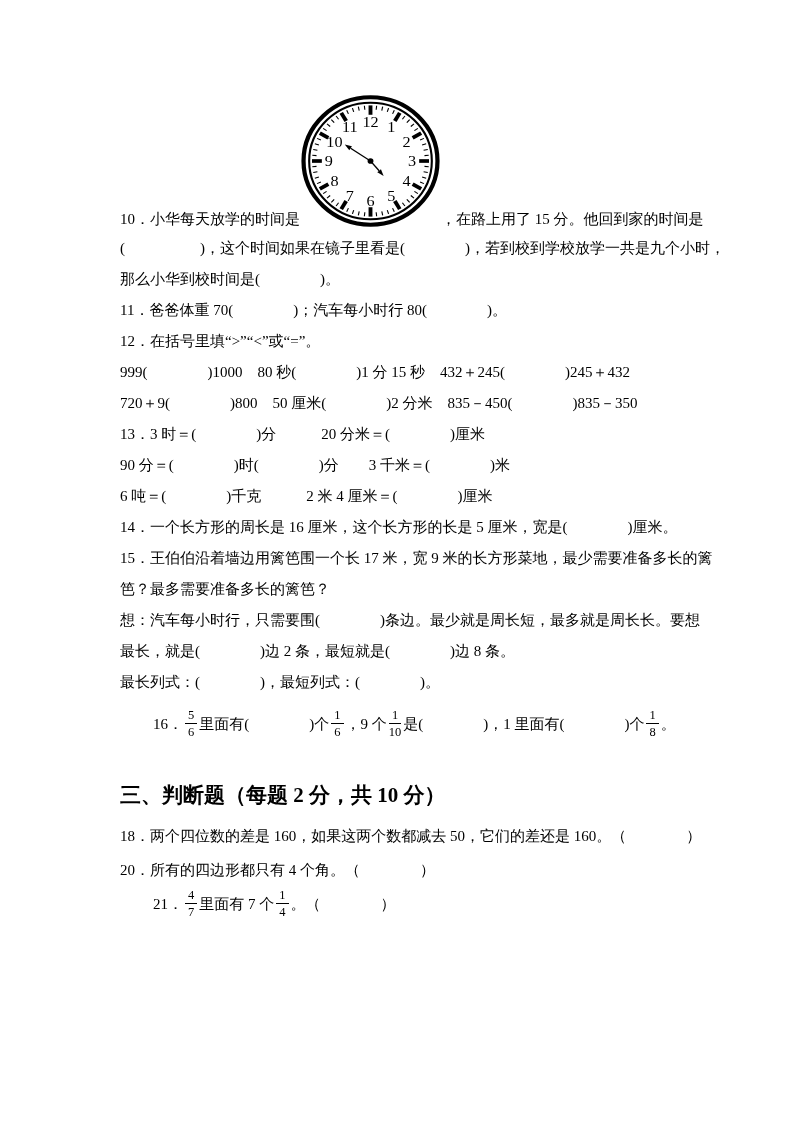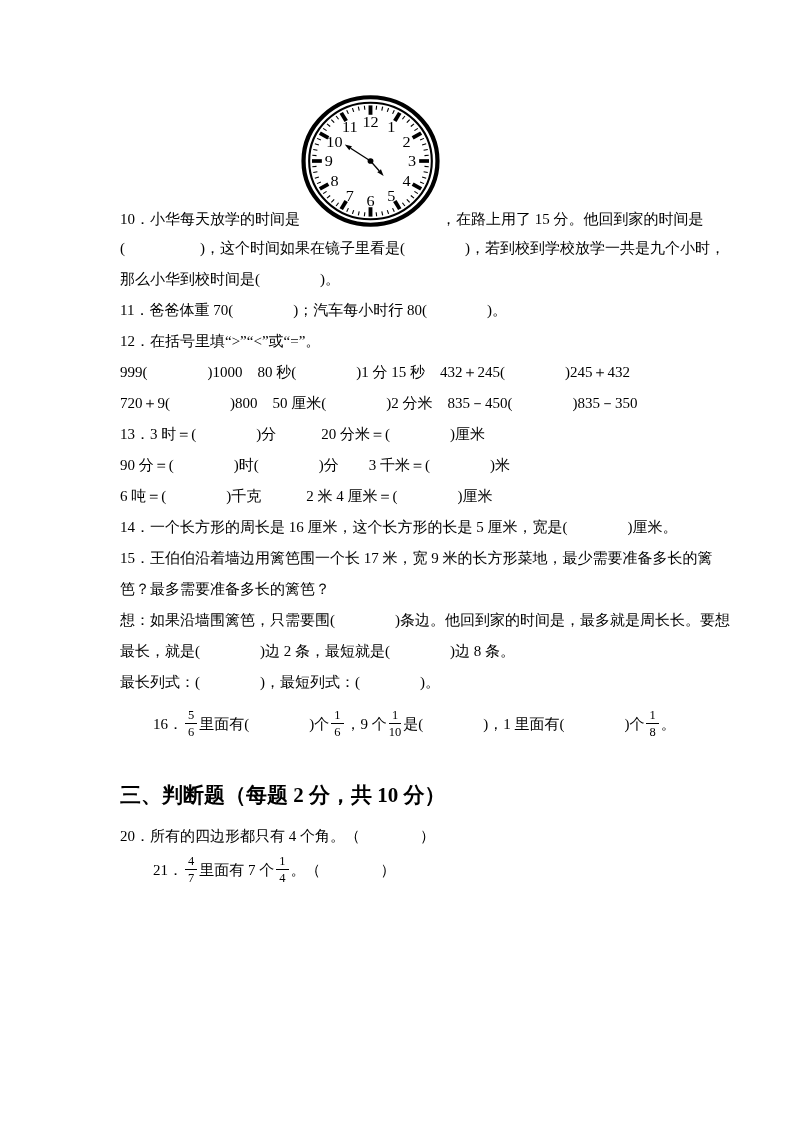--- a/index.html
+++ b/index.html
@@ -118,22 +118,23 @@
         <p class="line"><span>11．爸爸体重 70(　　　　)；汽车每小时行 80(　　　　)。</span></p>
         <p class="line"><span>12．在括号里填“&gt;”“&lt;”或“=”。</span></p>
         <p class="line"><span>999(　　　　)1000　80 秒(　　　　)1 分 15 秒　432＋245(　　　　)245＋432</span></p>
         <p class="line"><span>720＋9(　　　　)800　50 厘米(　　　　)2 分米　835－450(　　　　)835－350</span></p>
         <p class="line"><span>13．3 时＝(　　　　)分　　　20 分米＝(　　　　)厘米</span></p>
         <p class="line"><span>90 分＝(　　　　)时(　　　　)分　　3 千米＝(　　　　)米</span></p>
         <p class="line"><span>6 吨＝(　　　　)千克　　　2 米 4 厘米＝(　　　　)厘米</span></p>
         <p class="line"><span>14．一个长方形的周长是 16 厘米，这个长方形的长是 5 厘米，宽是(　　　　)厘米。</span></p>
         <p class="line"><span>15．王伯伯沿着墙边用篱笆围一个长 17 米，宽 9 米的长方形菜地，最少需要准备多长的篱</span></p>
         <p class="line"><span>笆？最多需要准备多长的篱笆？</span></p>
-        <p class="line"><span>想：如果沿墙围篱笆，只需要围(　　　　)条边。他回到家的时间是，最多就是周长长。要想</span></p>
+        <p class="line"><span>想：汽车每小时行，只需要围(　　　　)条边。最少就是周长短，最多就是周长长。要想</span></p>
         <p class="line"><span>最长，就是(　　　　)边 2 条，最短就是(　　　　)边 8 条。</span></p>
         <p class="line"><span>最长列式：(　　　　)，最短列式：(　　　　)。</span></p>
         <p class="line tall"><span>16．</span><span class="frac"><span class="fn">5</span><span class="fd">6</span></span><span>里面有(　　　　)个</span><span class="frac"><span class="fn">1</span><span class="fd">6</span></span><span>，9 个</span><span class="frac"><span class="fn">1</span><span class="fd">10</span></span><span>是(　　　　)，1 里面有(　　　　)个</span><span class="frac"><span class="fn">1</span><span class="fd">8</span></span><span>。</span></p>
         <p class="line header"><span>三、判断题（每题 2 分，共 10 分）</span></p>
+        <p class="line judge"><span>18．两个四位数的差是 160，如果这两个数都减去 50，它们的差还是 160。（　　　　）</span></p>
         <p class="line judge"><span>20．所有的四边形都只有 4 个角。（　　　　）</span></p>
         <p class="line judge tall"><span>21．</span><span class="frac"><span class="fn">4</span><span class="fd">7</span></span><span>里面有 7 个</span><span class="frac"><span class="fn">1</span><span class="fd">4</span></span><span>。（　　　　）</span></p>
       </div>
   </div>
 </div>
 
 </body></html>

